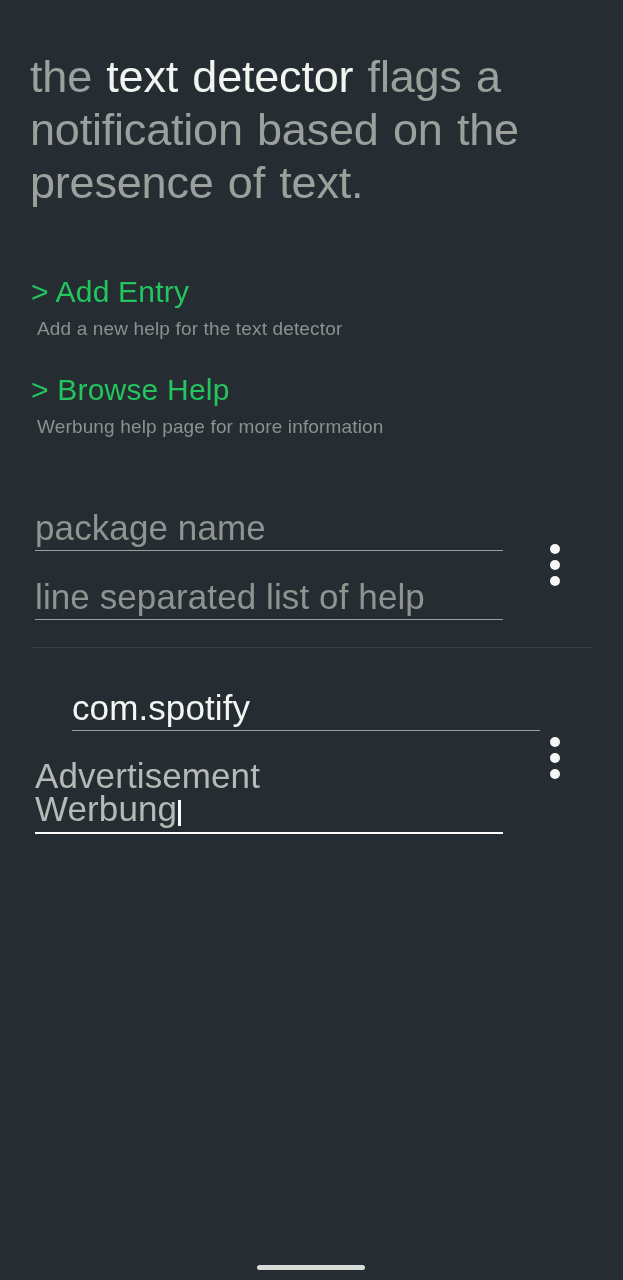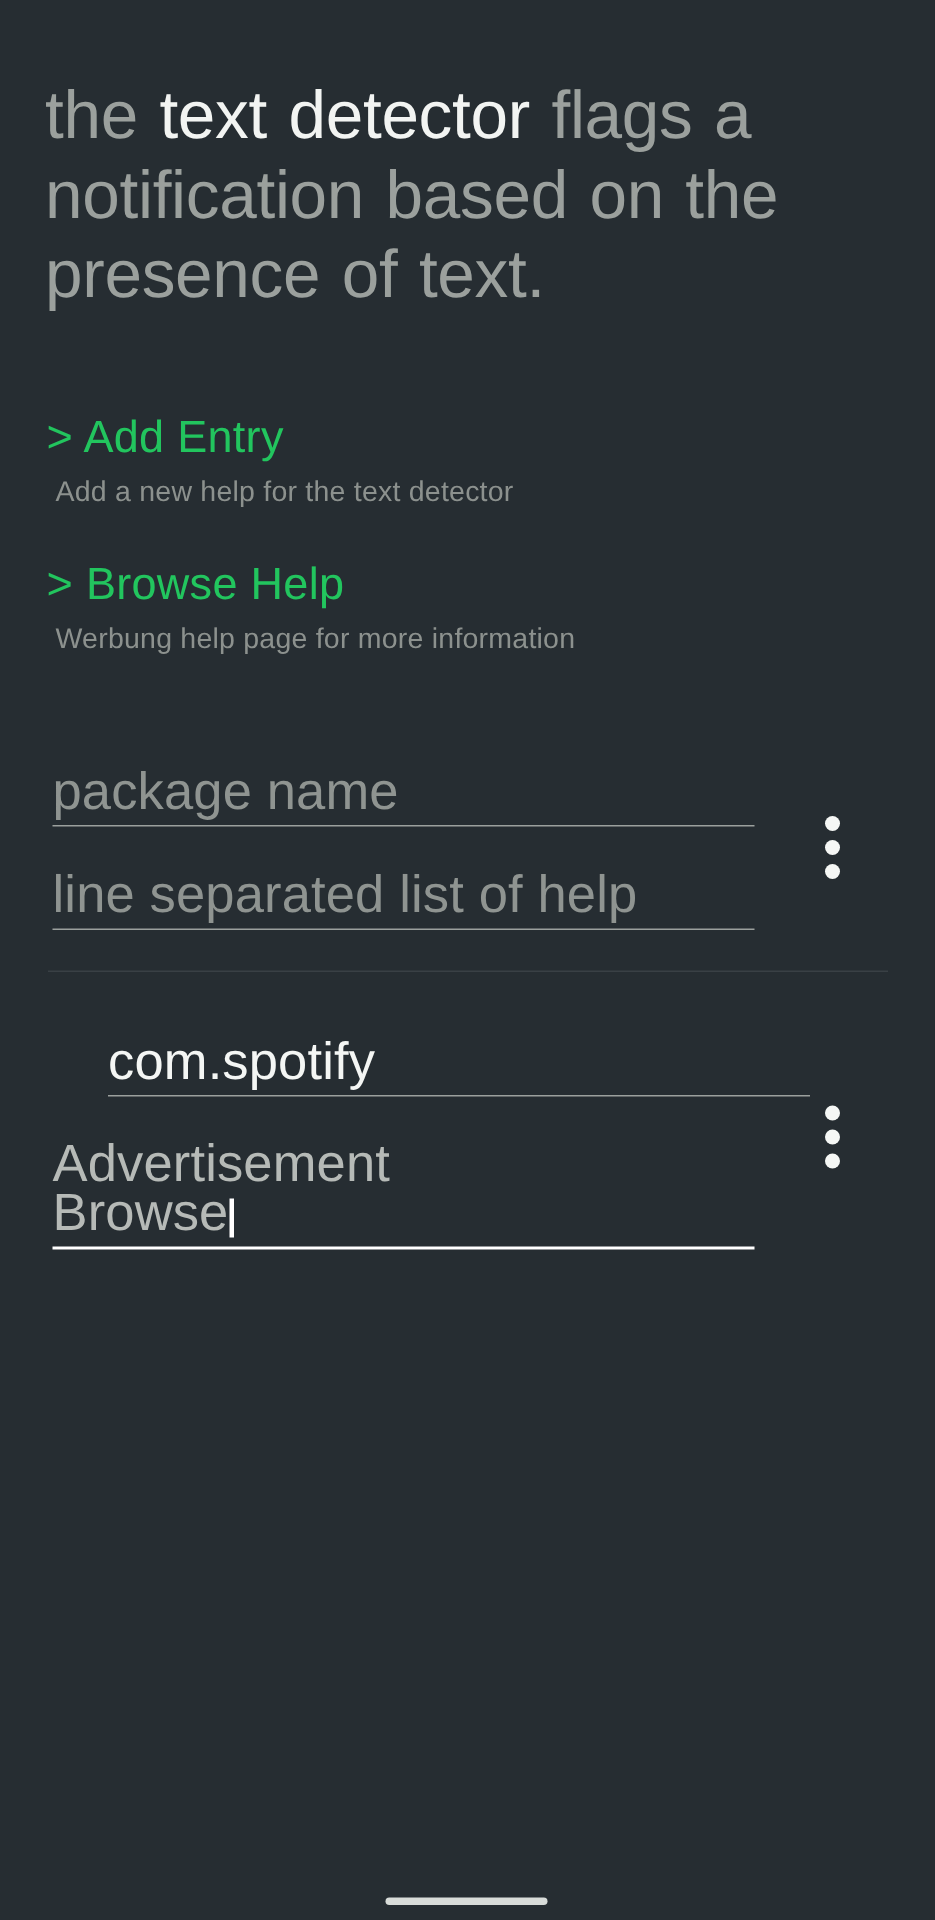--- a/index.html
+++ b/index.html
@@ -161,21 +161,21 @@
   </div>
 
   <div class="divider" id="divider-0"></div>
 
   <div class="entry-row" id="entry-row-1">
     <div class="field" id="field-pkg-1">
       <div class="field-text value">com.spotify</div>
     </div>
     <div class="field focused" id="field-text-1">
       <span class="field-text value-dim">Advertisement
-Browse</span><span class="caret"></span>
+Werbung</span><span class="caret"></span>
     </div>
   </div>
 
   <div class="overflow" id="overflow-1">
     <span class="dot"></span>
     <span class="dot"></span>
     <span class="dot"></span>
   </div>
 
   <div id="nav-bar"></div>

